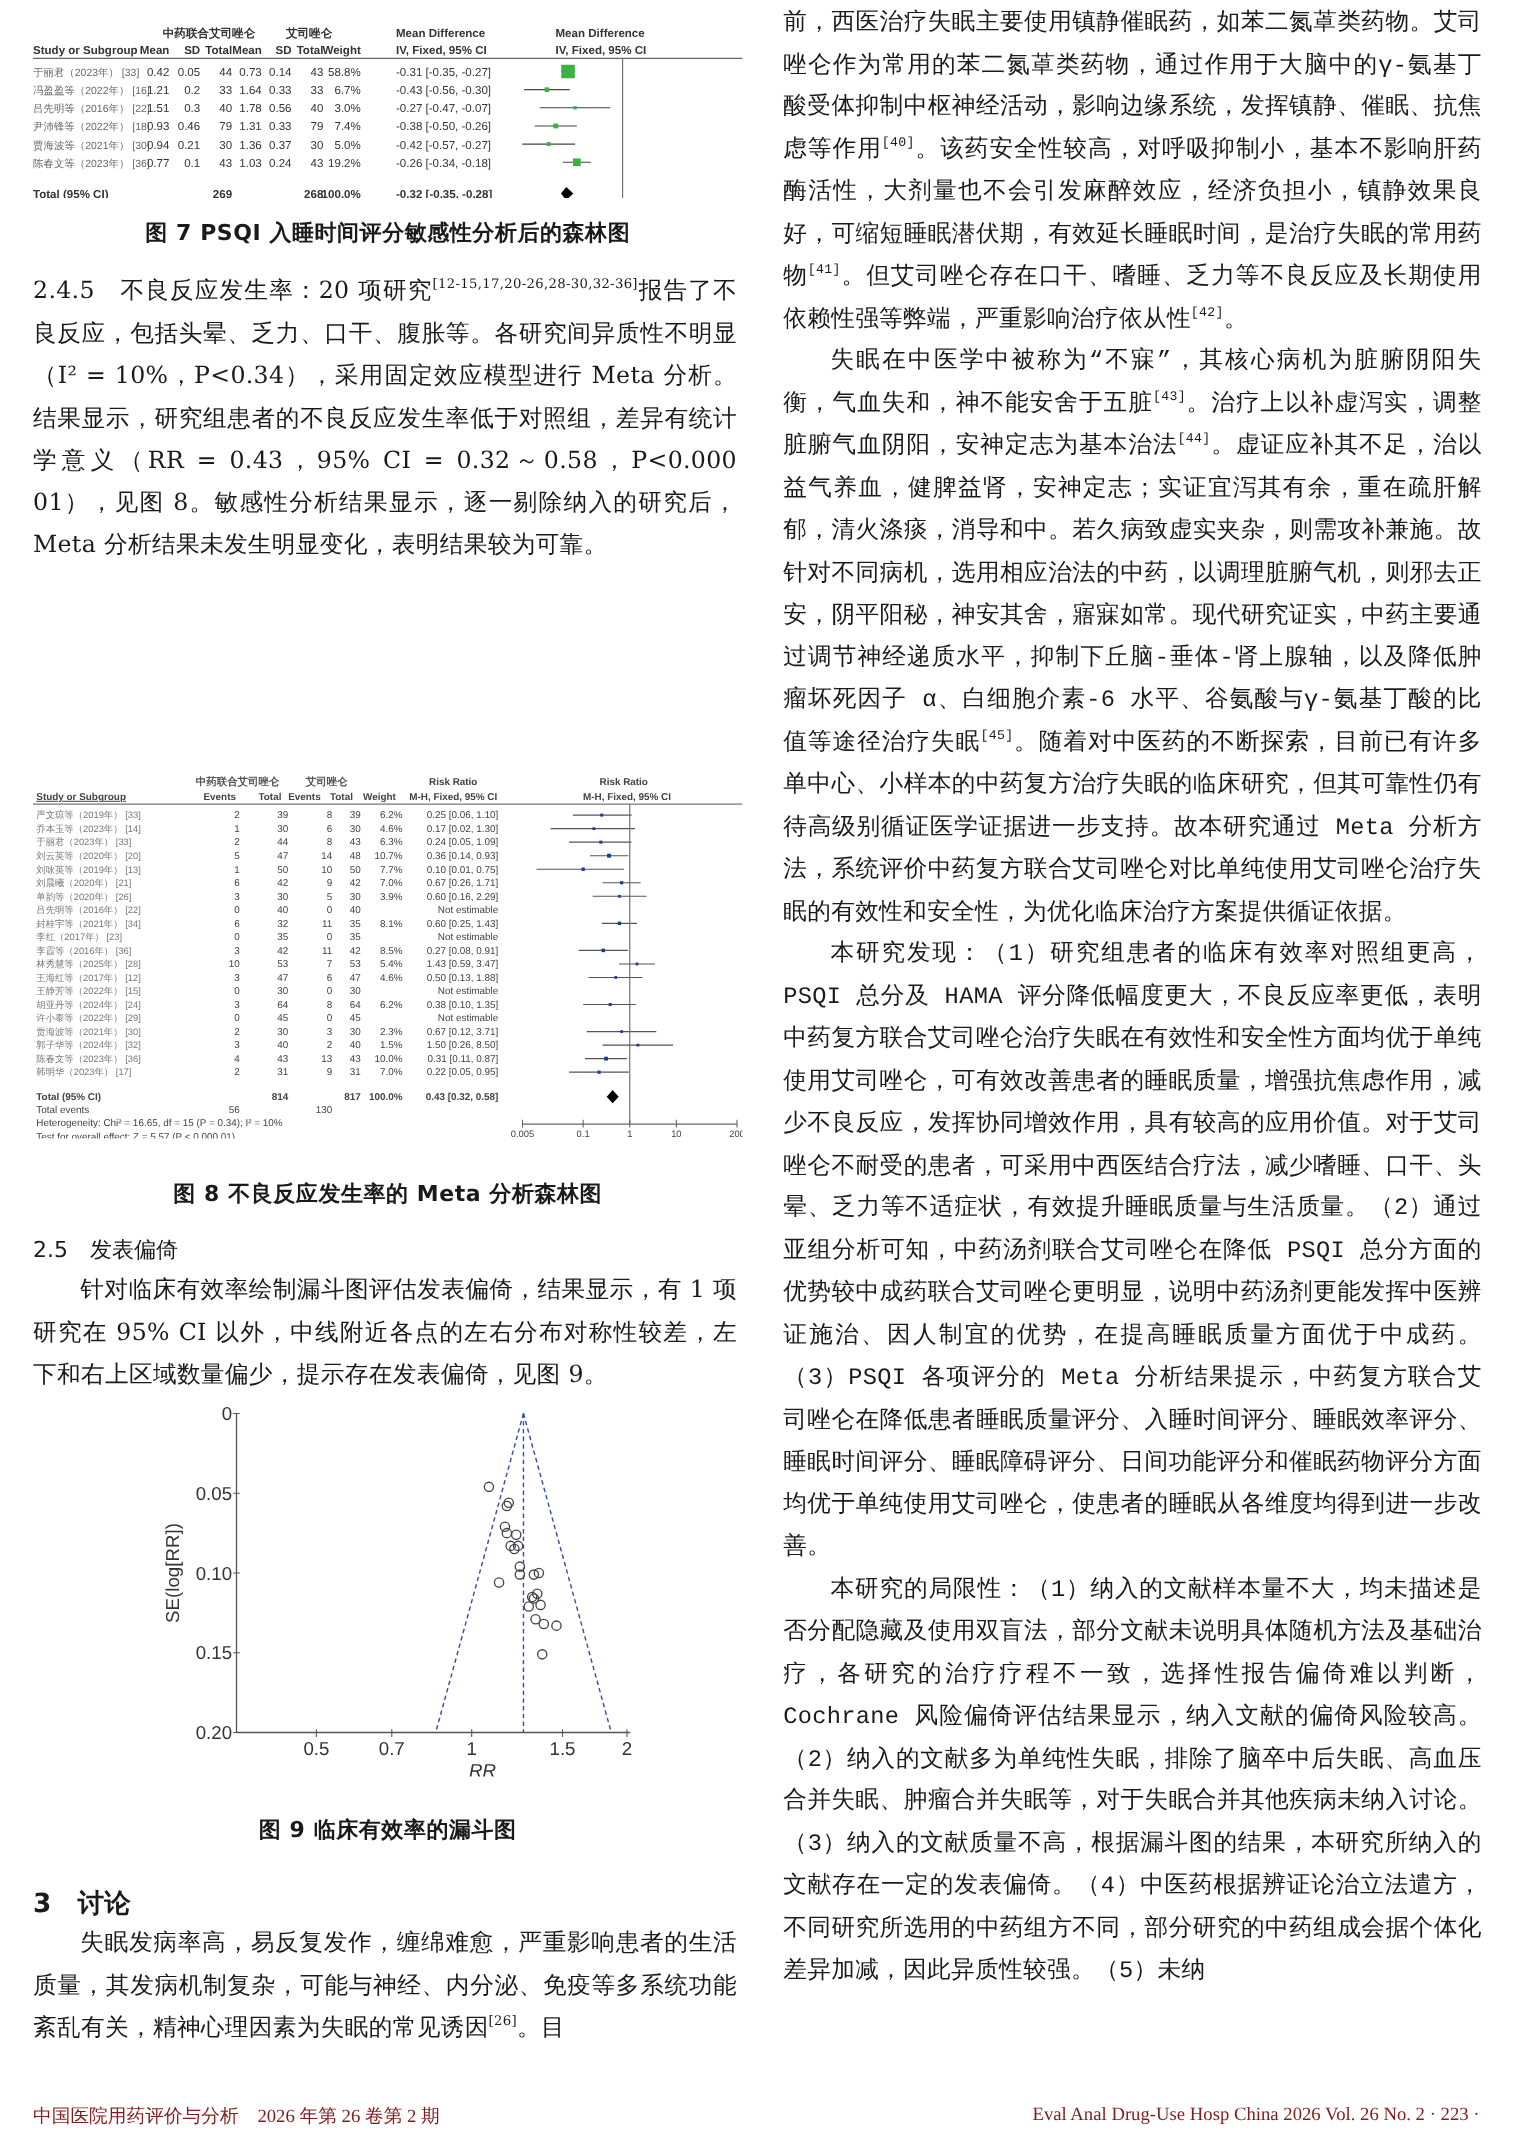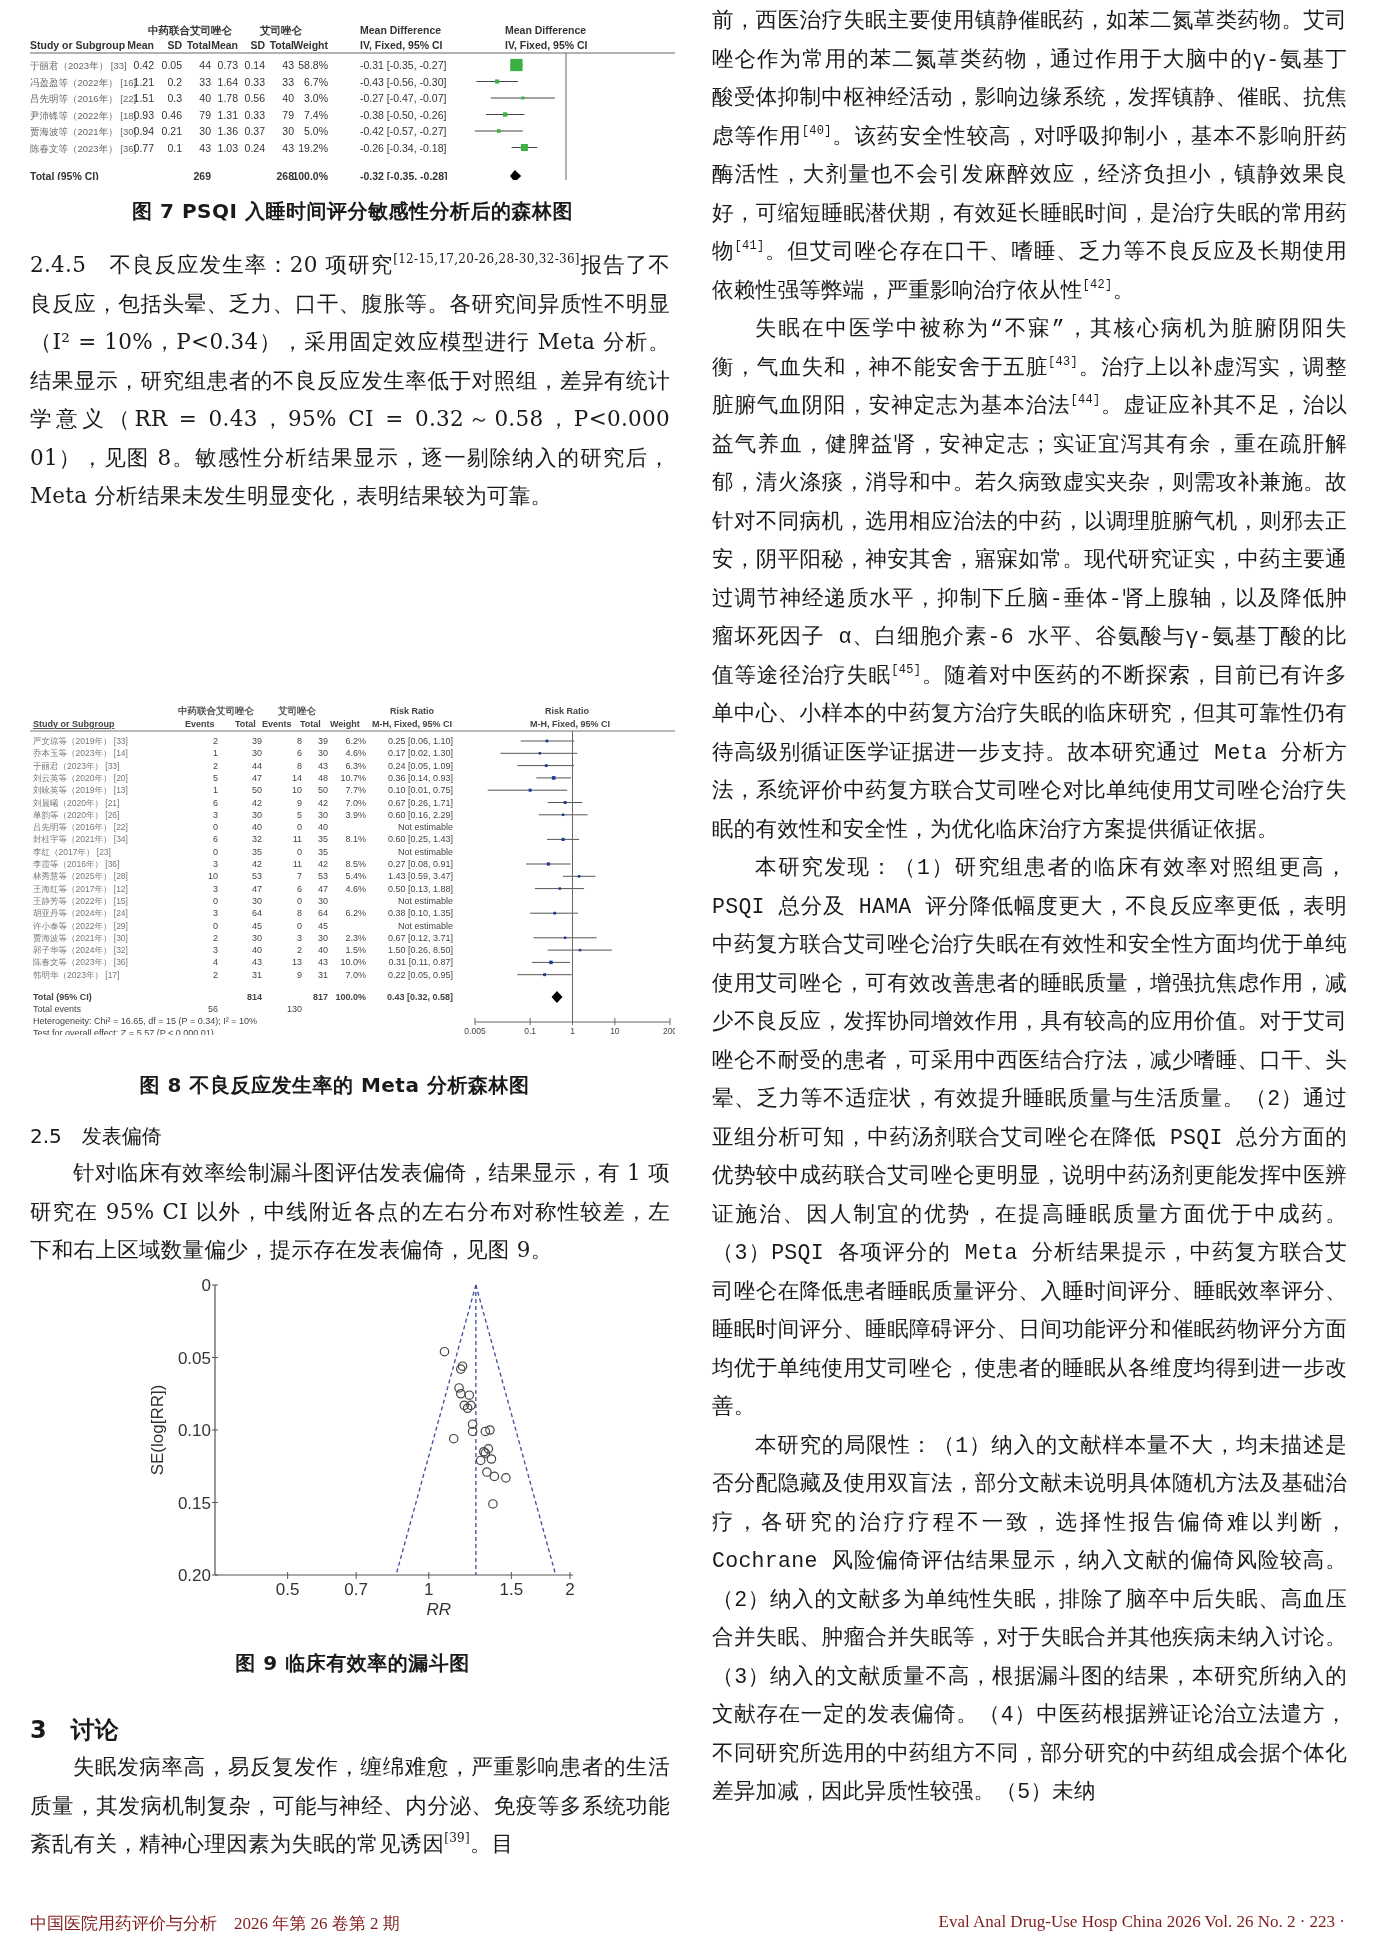--- a/index.html
+++ b/index.html
@@ -343,21 +343,21 @@
       <line x1="542.5" y1="318" x2="542.5" y2="325" stroke="#666"></line>
       <text x="542.5" y="334" font-size="8.5" fill="#444" text-anchor="middle">1</text>
       <line x1="584.8723289934192" y1="318" x2="584.8723289934192" y2="325" stroke="#666"></line>
       <text x="584.8723289934192" y="334" font-size="8.5" fill="#444" text-anchor="middle">10</text>
       <line x1="640" y1="318" x2="640" y2="325" stroke="#666"></line>
       <text x="640" y="334" font-size="8.5" fill="#444" text-anchor="middle">200</text>
       <text x="539.5" y="347" font-size="8" fill="#777" text-anchor="end">中药联合艾司唑仑</text>
       <text x="546.5" y="347" font-size="8" fill="#777">艾司唑仑</text>
     </svg>
 </div>
-<div class="fig-caption" style="position:absolute; left:12px; width:645px; top:1072px;">图 8   不良反应发生率的 Meta 分析森林图</div>
+<div class="fig-caption" style="position:absolute; left:30px; width:645px; top:1072px;">图 8   不良反应发生率的 Meta 分析森林图</div>
 
 <div class="col col-left" style="top:1118px;">
   <div class="sec-head" style="line-height:36px;">2.5　发表偏倚</div>
   <p class="para indent">针对临床有效率绘制漏斗图评估发表偏倚，结果显示，有 1 项研究在 95% CI 以外，中线附近各点的左右分布对称性较差，左下和右上区域数量偏少，提示存在发表偏倚，见图 9。</p>
 </div>
 
 <div class="forest" style="left:140px; top:1275px; width:440px; height:340px;">
   <svg id="fig9" width="440" height="340">
       <line x1="75" y1="10" x2="75" y2="300" stroke="#555" stroke-width="1.2"></line>
       <line x1="75" y1="300" x2="433" y2="300" stroke="#555" stroke-width="1.2"></line>
@@ -408,21 +408,21 @@
       <circle cx="346.88225915075316" cy="197.05" r="4.2" fill="none" stroke="#444" stroke-width="1.2"></circle>
       <circle cx="354.3981290347581" cy="201.4" r="4.2" fill="none" stroke="#444" stroke-width="1.2"></circle>
       <circle cx="365.8747967926368" cy="202.85000000000002" r="4.2" fill="none" stroke="#444" stroke-width="1.2"></circle>
       <circle cx="352.9169809773339" cy="228.94999999999996" r="4.2" fill="none" stroke="#444" stroke-width="1.2"></circle>
     </svg>
 </div>
 <div class="fig-caption" style="position:absolute; left:30px; width:645px; top:1650px;">图 9   临床有效率的漏斗图</div>
 
 <div class="col col-left" style="top:1712px;">
   <div class="sec-head-lg" style="line-height:36px;">3　讨论</div>
-  <p class="para indent"><span>失眠发病率高，易反复发作，缠绵难愈，严重影响患者的生活质量，其发病机制复杂，可能与神经、内分泌、免疫等多系统功能紊乱有关，精神心理因素为失眠的常见诱因</span><sup>[39]</sup><span>。目</span></p>
+  <p class="para indent"><span>失眠发病率高，易反复发作，缠绵难愈，严重影响患者的生活质量，其发病机制复杂，可能与神经、内分泌、免疫等多系统功能紊乱有关，精神心理因素为失眠的常见诱因</span><sup>[26]</sup><span>。目</span></p>
 </div>
 
 <div class="col col-right" style="top:2px;font-family:Liberation Mono, monospace;">
   <p class="para"><span>前，西医治疗失眠主要使用镇静催眠药，如苯二氮䓬类药物。艾司唑仑作为常用的苯二氮䓬类药物，通过作用于大脑中的γ-氨基丁酸受体抑制中枢神经活动，影响边缘系统，发挥镇静、催眠、抗焦虑等作用</span><sup>[40]</sup><span>。该药安全性较高，对呼吸抑制小，基本不影响肝药酶活性，大剂量也不会引发麻醉效应，经济负担小，镇静效果良好，可缩短睡眠潜伏期，有效延长睡眠时间，是治疗失眠的常用药物</span><sup>[41]</sup><span>。但艾司唑仑存在口干、嗜睡、乏力等不良反应及长期使用依赖性强等弊端，严重影响治疗依从性</span><sup>[42]</sup><span>。</span></p>
   <p class="para indent"><span>失眠在中医学中被称为“不寐”，其核心病机为脏腑阴阳失衡，气血失和，神不能安舍于五脏</span><sup>[43]</sup><span>。治疗上以补虚泻实，调整脏腑气血阴阳，安神定志为基本治法</span><sup>[44]</sup><span>。虚证应补其不足，治以益气养血，健脾益肾，安神定志；实证宜泻其有余，重在疏肝解郁，清火涤痰，消导和中。若久病致虚实夹杂，则需攻补兼施。故针对不同病机，选用相应治法的中药，以调理脏腑气机，则邪去正安，阴平阳秘，神安其舍，寤寐如常。现代研究证实，中药主要通过调节神经递质水平，抑制下丘脑-垂体-肾上腺轴，以及降低肿瘤坏死因子 α、白细胞介素-6 水平、谷氨酸与γ-氨基丁酸的比值等途径治疗失眠</span><sup>[45]</sup><span>。随着对中医药的不断探索，目前已有许多单中心、小样本的中药复方治疗失眠的临床研究，但其可靠性仍有待高级别循证医学证据进一步支持。故本研究通过 Meta 分析方法，系统评价中药复方联合艾司唑仑对比单纯使用艾司唑仑治疗失眠的有效性和安全性，为优化临床治疗方案提供循证依据。</span></p>
   <p class="para indent">本研究发现：（1）研究组患者的临床有效率对照组更高，PSQI 总分及 HAMA 评分降低幅度更大，不良反应率更低，表明中药复方联合艾司唑仑治疗失眠在有效性和安全性方面均优于单纯使用艾司唑仑，可有效改善患者的睡眠质量，增强抗焦虑作用，减少不良反应，发挥协同增效作用，具有较高的应用价值。对于艾司唑仑不耐受的患者，可采用中西医结合疗法，减少嗜睡、口干、头晕、乏力等不适症状，有效提升睡眠质量与生活质量。（2）通过亚组分析可知，中药汤剂联合艾司唑仑在降低 PSQI 总分方面的优势较中成药联合艾司唑仑更明显，说明中药汤剂更能发挥中医辨证施治、因人制宜的优势，在提高睡眠质量方面优于中成药。（3）PSQI 各项评分的 Meta 分析结果提示，中药复方联合艾司唑仑在降低患者睡眠质量评分、入睡时间评分、睡眠效率评分、睡眠时间评分、睡眠障碍评分、日间功能评分和催眠药物评分方面均优于单纯使用艾司唑仑，使患者的睡眠从各维度均得到进一步改善。</p>
   <p class="para indent">本研究的局限性：（1）纳入的文献样本量不大，均未描述是否分配隐藏及使用双盲法，部分文献未说明具体随机方法及基础治疗，各研究的治疗疗程不一致，选择性报告偏倚难以判断，Cochrane 风险偏倚评估结果显示，纳入文献的偏倚风险较高。（2）纳入的文献多为单纯性失眠，排除了脑卒中后失眠、高血压合并失眠、肿瘤合并失眠等，对于失眠合并其他疾病未纳入讨论。（3）纳入的文献质量不高，根据漏斗图的结果，本研究所纳入的文献存在一定的发表偏倚。（4）中医药根据辨证论治立法遣方，不同研究所选用的中药组方不同，部分研究的中药组成会据个体化差异加减，因此异质性较强。（5）未纳</p>
 </div>
 
 <div class="footer" style="left:30px;">中国医院用药评价与分析　2026 年第 26 卷第 2 期</div>

